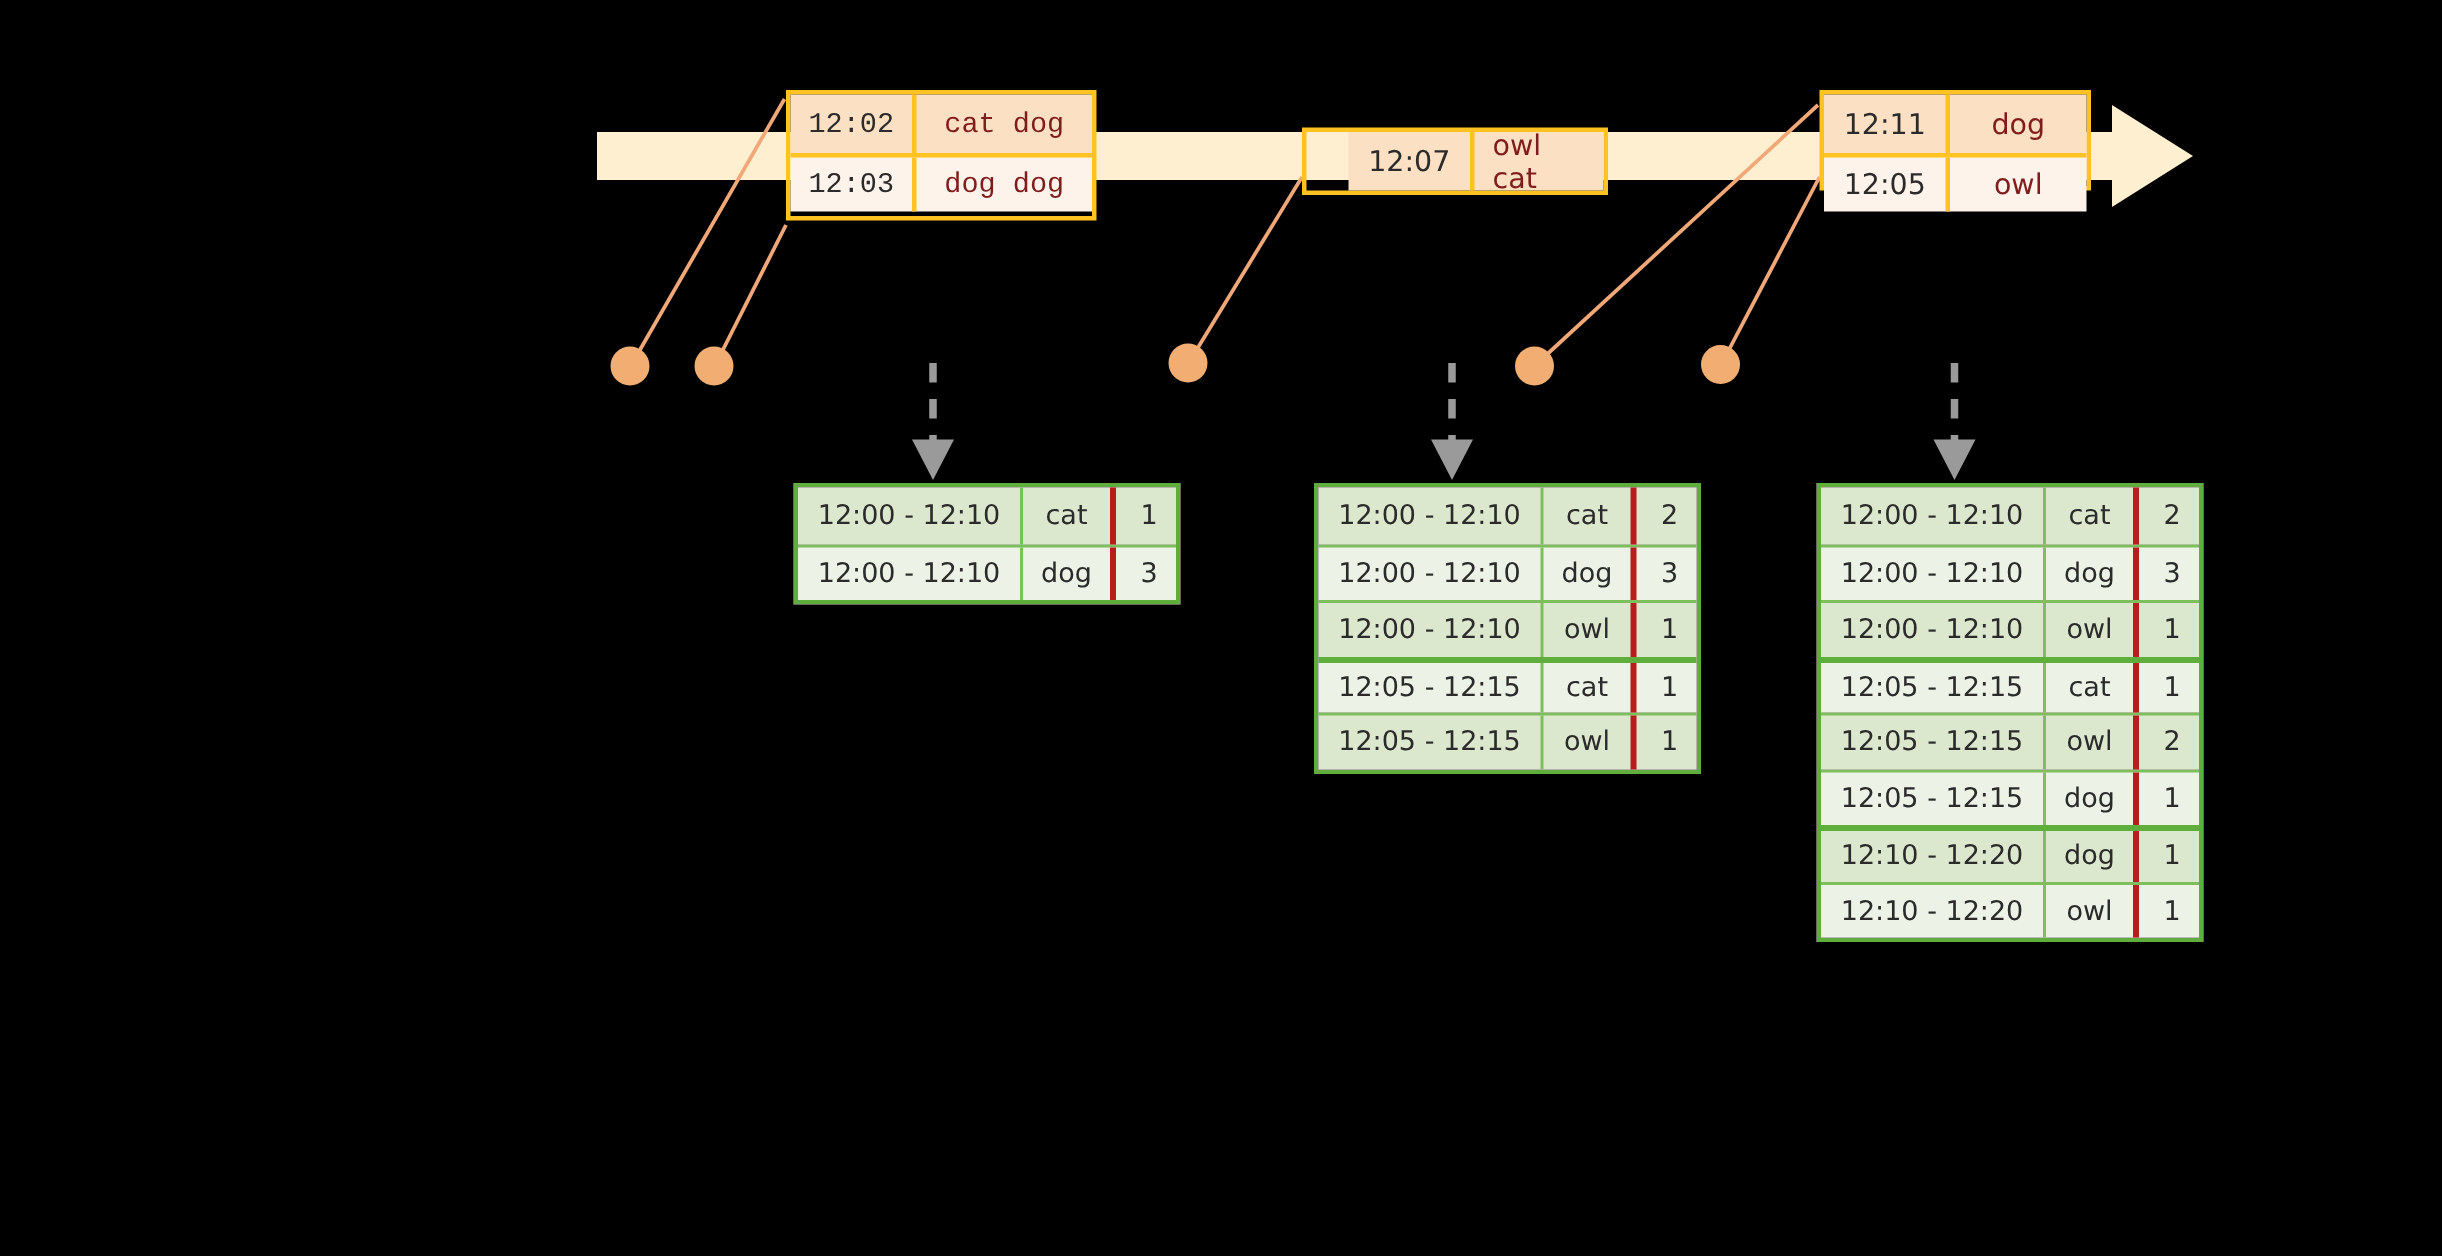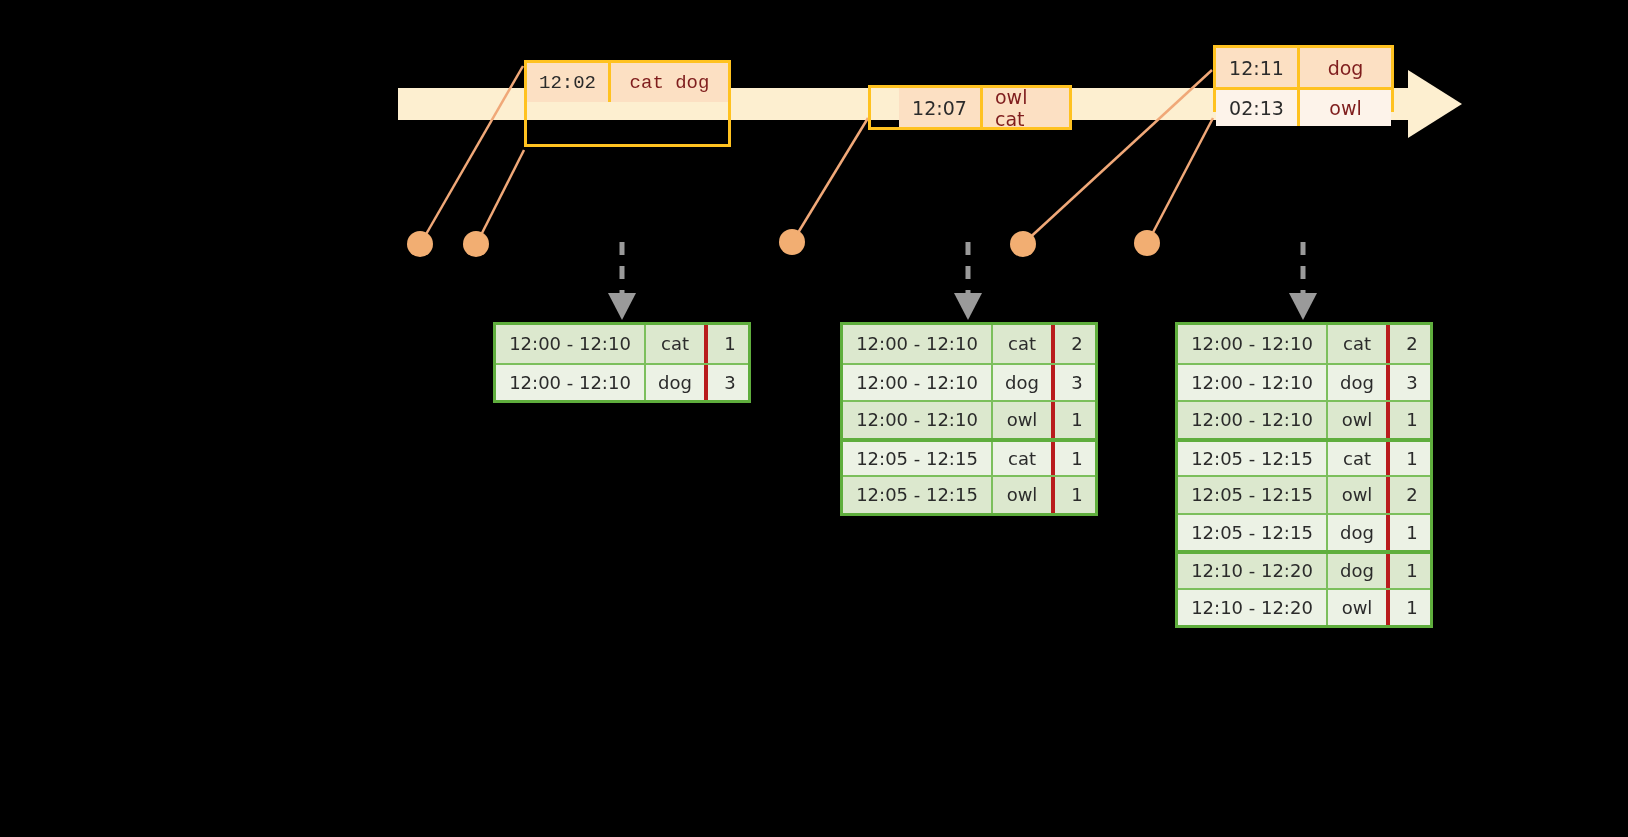--- a/index.html
+++ b/index.html
@@ -13,21 +13,21 @@
   .evt-row{display:flex;height:39px;box-sizing:border-box;}
   .evt-row + .evt-row{border-top:3px solid #FFC220;}
   .evt-row.shade-a{background:#FCE0C3;}
   .evt-row.shade-b{background:#FDF3EA;}
   .evt-time{width:84px;border-right:3px solid #FFC220;display:flex;align-items:center;
             justify-content:center;font-size:19px;color:#2b2b2b;box-sizing:border-box;}
   .evt-words{flex:1;display:flex;align-items:center;justify-content:center;
              font-size:19px;color:#7f1d1d;box-sizing:border-box;padding:0 12px;}
 
   
-  .rtable{position:absolute;border:3px solid #5FAE3D;box-sizing:border-box;background:#d946ef;}
+  .rtable{position:absolute;border:3px solid #5FAE3D;box-sizing:border-box;background:#d946ef;margin-left:36px;}
   .rrow{display:flex;height:37.5px;box-sizing:border-box;}
   .rrow + .rrow{border-top:2px solid #7CBF5C;}
   .rrow.sep{border-top:4px solid #5FAE3D;}
   .rrow.band-a{background:#DCE8CE;}
   .rrow.band-b{background:#ECF2E5;}
   .rwin{flex:0 0 auto;display:flex;align-items:center;justify-content:center;
         font-size:18px;color:#2b2b2b;border-right:2px solid #7CBF5C;box-sizing:border-box;}
   .rkey{flex:0 0 62px;display:flex;align-items:center;justify-content:center;
         font-size:18px;color:#2b2b2b;border-right:4px solid #b91c1c;box-sizing:border-box;}
   .rcnt{flex:0 0 44px;display:flex;align-items:center;justify-content:center;
@@ -70,36 +70,40 @@
       <polygon points="954,293 982,293 968,320"></polygon>
       <polygon points="1289,293 1317,293 1303,320"></polygon>
     </g>
   </svg>
 
   <div class="evt-group" style="left:524px;top:60px;width:207px;height:87px;font-family:Liberation Mono, monospace;">
     <div class="evt-row shade-a">
       <div class="evt-time">12:02</div>
       <div class="evt-words">cat dog</div>
     </div>
+    <div class="evt-row shade-b">
+      <div class="evt-time">12:03</div>
+      <div class="evt-words">dog dog</div>
+    </div>
   </div>
 
   <div class="evt-group" style="left:868px;top:85px;width:204px;height:45px;">
     <div class="evt-row shade-a" style="height:39px;margin-left:28px;">
       <div class="evt-time">12:07</div>
       <div class="evt-words">owl cat</div>
     </div>
   </div>
 
-  <div class="evt-group" style="left:1213px;top:45px;width:181px;height:67px;">
+  <div class="evt-group" style="left:1213px;top:60px;width:181px;height:67px;">
     <div class="evt-row shade-a">
       <div class="evt-time">12:11</div>
       <div class="evt-words">dog</div>
     </div>
     <div class="evt-row shade-b">
-      <div class="evt-time">02:13</div>
+      <div class="evt-time">12:05</div>
       <div class="evt-words">owl</div>
     </div>
   </div>
 
   <div class="rtable" style="left:493px;top:322px;width:258px;">
     <div class="rrow band-a">
       <div class="rwin" style="flex:0 0 150px;">12:00 - 12:10</div>
       <div class="rkey">cat</div>
       <div class="rcnt">1</div>
     </div>

